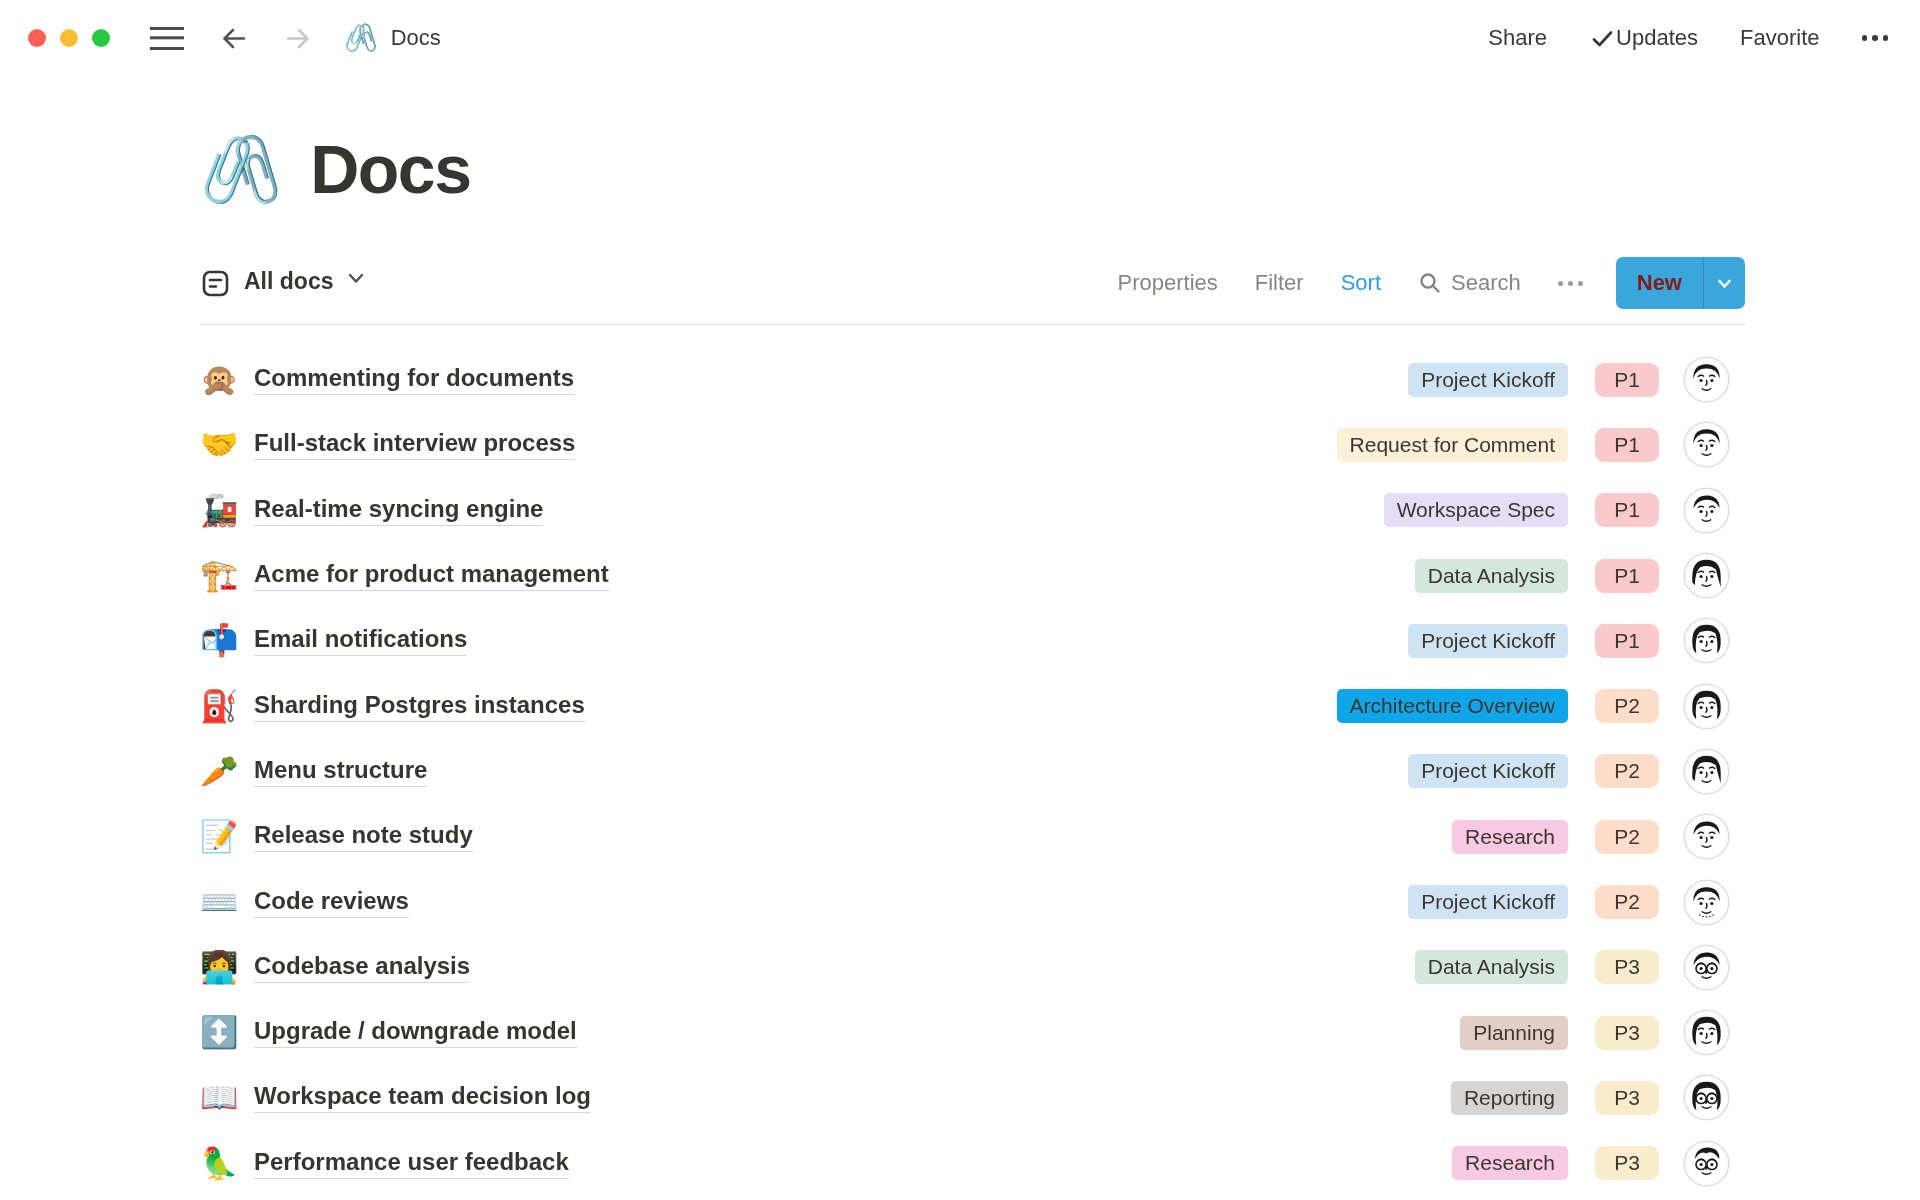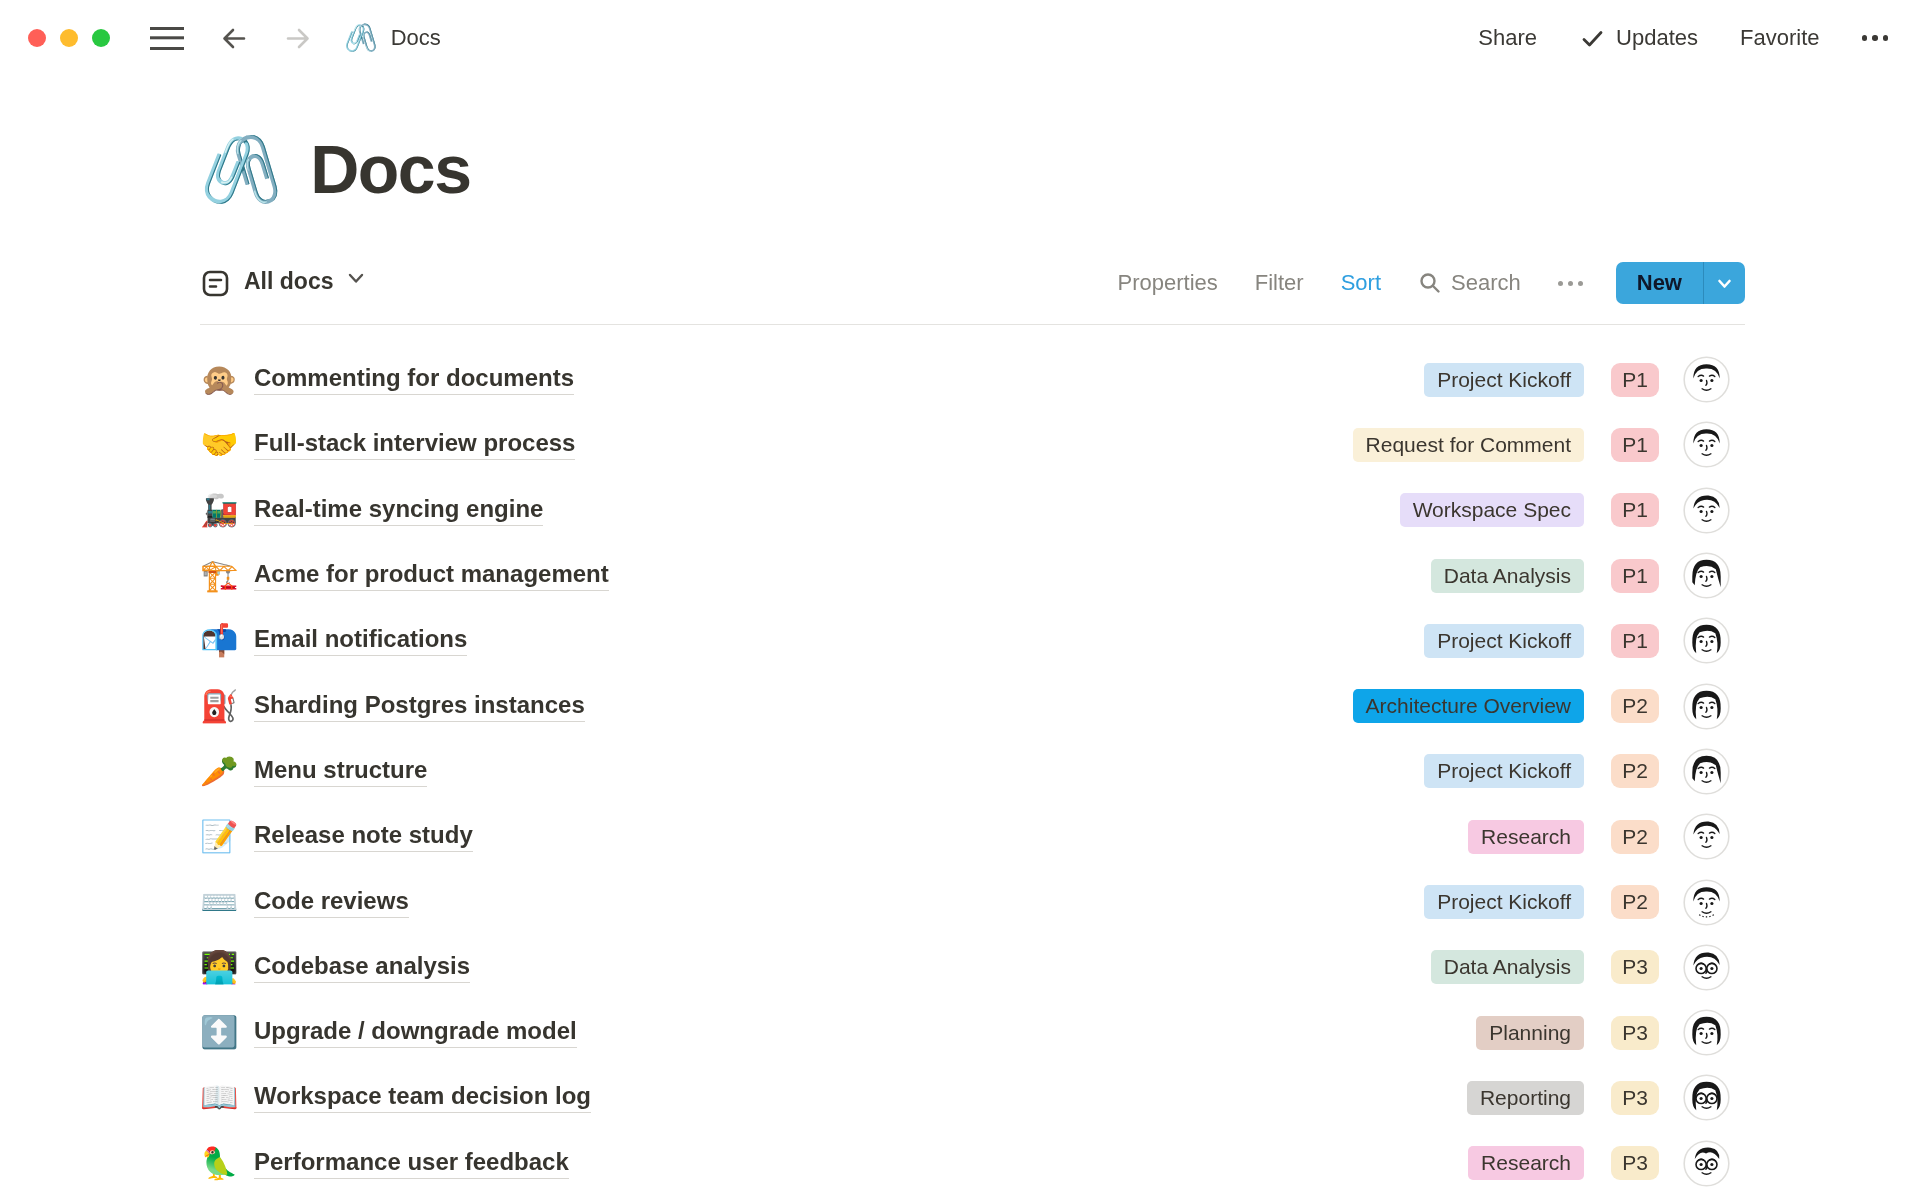--- a/index.html
+++ b/index.html
@@ -18,56 +18,56 @@
   .hamburger { width:34px; height:23px; margin-left:40px; position:relative;
                border-top:3.4px solid #4A4946; border-bottom:3.4px solid #4A4946; }
   .hamburger::after { content:""; position:absolute; left:0; right:0; top:50%;
                transform:translateY(-50%); height:3.4px; background:#4A4946; }
   .navbtn { margin-left:34px; display:flex; align-items:center; }
   .navbtn svg { display:block; }
   .tb-emoji { font-size:27px; margin-left:30px; line-height:1; }
   .tb-title { font-size:22px; font-weight:500; margin-left:13px; color:#3B3935; }
   .spacer { flex:1; }
   .tb-actions { display:flex; align-items:center; gap:42px; font-size:22px; color:#3B3935; }
-  .updates { display:flex; align-items:center; gap:10px; }
+  .updates { display:flex; align-items:center; }
   .dots { display:flex; gap:5px; align-items:center; }
   .dots i { width:5.5px; height:5.5px; border-radius:50%; background:#3B3935; }
 
   
   .page { width:1545px; margin-left:200px; }
   .heading { margin-top:54px; display:flex; align-items:center; gap:28px; }
   .heading .pg-emoji { font-size:66px; line-height:1; }
   .heading h1 { font-size:68px; font-weight:700; letter-spacing:-1.5px; color:#37352F; }
 
   
   .controls { margin-top:52px; height:46px; display:flex; align-items:center; }
   .viewsel { display:flex; align-items:flex-start; gap:13px; font-size:23px; font-weight:700; }
   .viewsel svg { display:block; }
   .ctrl-right { margin-left:auto; display:flex; align-items:center; gap:37px;
                 font-size:22px; color:#87857F; }
   .searchbox { display:flex; align-items:center; gap:9px; }
   .dots.gray i { background:#9B9A96; width:5px; height:5px; }
-  .newbtn { display:flex; align-items:stretch; height:42px; border-radius:7px;
-            overflow:hidden; color:#0f172a; font-size:22px; font-weight:700; margin-left:-4px; }
+  .newbtn { display:flex; align-items:stretch; height:52px; border-radius:7px;
+            overflow:hidden; color:#7f1d1d; font-size:22px; font-weight:700; margin-left:-4px; }
   .newbtn .main { padding:0 21px; display:flex; align-items:center; }
   .newbtn .drop { width:42px; display:flex; align-items:center; justify-content:center;
                   border-left:1px solid rgba(0,60,90,0.25); }
 
   .divider { margin-top:18px; border-top:1.5px solid #E4E3E0; }
 
   
   .doclist { padding-top:22px; }
   .row { height:65.3px; display:flex; align-items:center; }
   .row .emoji { width:54px; font-size:31px; line-height:1; flex:none; }
   .row .title { font-size:24px; font-weight:600; color:#37352F;
                 border-bottom:1.5px solid #D8D6D1; padding-bottom:2px; }
   .tagcell { margin-left:auto; flex:none; }
   .pill { display:inline-block; font-size:21px; color:#3B362F; padding:5px 13px;
           border-radius:5px; white-space:nowrap; }
-  .pri { flex:none; width:48px; margin-left:27px; text-align:center; font-size:21px;
+  .pri { flex:none; width:64px; margin-left:27px; text-align:center; font-size:21px;
          color:#3B362F; padding:5px 0; border-radius:9px; }
   .avatar { flex:none; width:47px; height:47px; margin-left:24px; margin-right:15px; }
   .avatar svg { width:47px; height:47px; display:block; }
 </style>
 </head>
 <body>
 
 <div class="titlebar">
   <div class="traffic">
     <span class="light" style="background: rgb(255, 95, 87);"></span>

